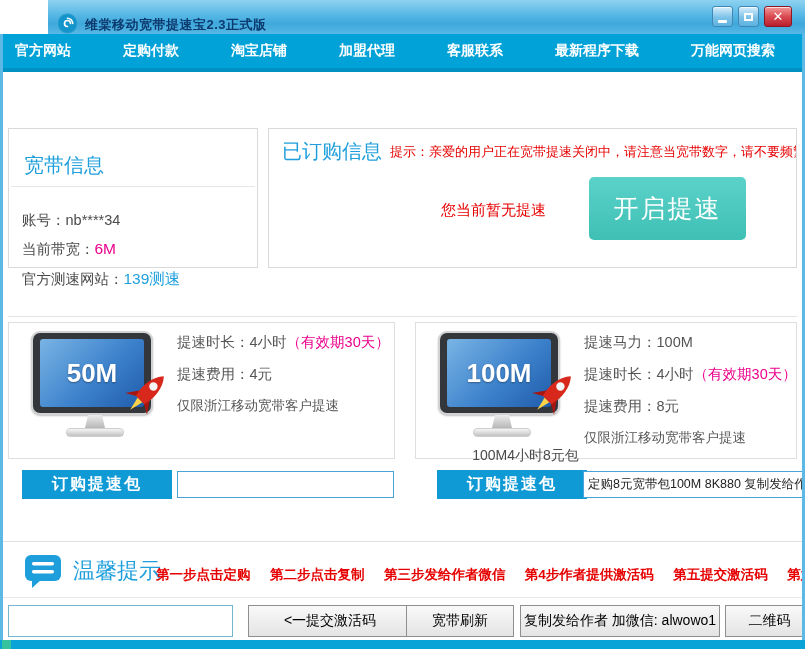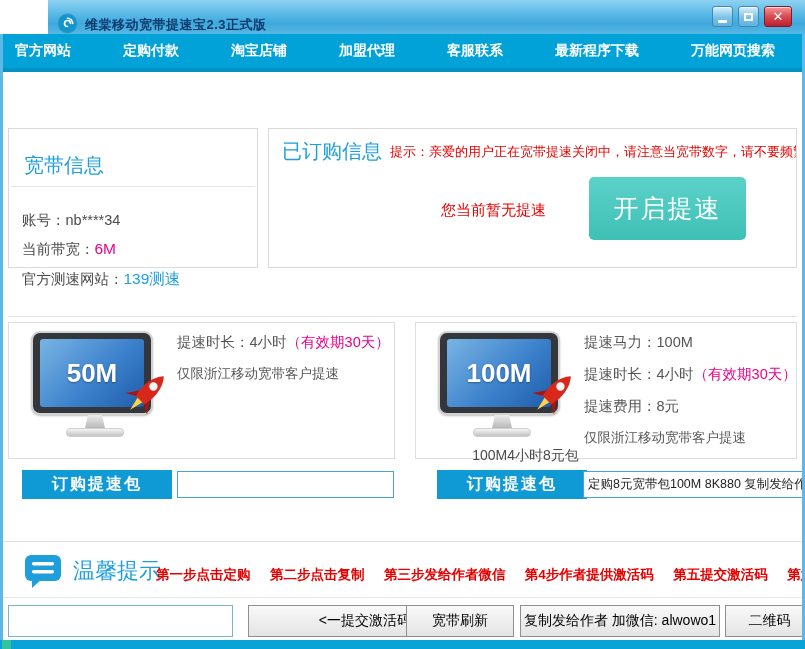--- a/index.html
+++ b/index.html
@@ -122,21 +122,21 @@
   .bottom-divider { position:absolute; left:0; right:0; top:597px; border-top:1px solid #e8e8e8; }
   .act-input {
     position:absolute; left:8px; top:605px; width:225px; height:32px;
     border:1px solid #74b6ce; background:#fff; font-size:14px; padding:0 6px; font-family:inherit;
   }
   .sys-btn {
     position:absolute; top:605px; height:32px;
     background:linear-gradient(#f9f9f9,#e4e4e4); border:1px solid #8f8f8f;
     font-size:14px; color:#000; cursor:pointer; font-family:inherit; white-space:nowrap;
   }
-  .sys-btn.submit { left:248px; width:164px;text-align:right; }
+  .sys-btn.submit { left:248px; width:164px; }
   .sys-btn.refresh { left:406px; width:108px; }
   .sys-btn.copy { left:520px; width:200px; }
   .sys-btn.qr { left:725px; width:89px;text-align:center; }
 </style>
 </head>
 <body>
 
 <div class="app">
 
   <div class="titlebar">
@@ -207,20 +207,21 @@
           <path d="M16 21 L9 31 L16 27 Z" fill="#a81510"></path>
           <path d="M24 21 L31 31 L24 27 Z" fill="#a81510"></path>
           <path d="M17.6 27 L22.4 27 L20 37 Z" fill="#ffd24a"></path>
           <path d="M20 3 C25.5 9 26.5 18 24.3 27 L15.7 27 C13.5 18 14.5 9 20 3 Z" fill="#d8281c"></path>
           <circle cx="20" cy="13.5" r="3" fill="#f5f5f5"></circle>
         </g>
       </svg>
     </div>
     <div class="card-details">
       <div class="d-row"><span>提速时长：</span><span>4小时</span><span class="pink">（有效期30天）</span></div>
+      <div class="d-row"><span>提速费用：</span><span>4元</span></div>
       <div class="d-note">仅限浙江移动宽带客户提速</div>
     </div>
   </div>
 
   <div class="card c2">
     <div class="device">
       <div class="monitor-frame">
         <div class="screen">100M</div>
       </div>
       <div class="neck"></div>

